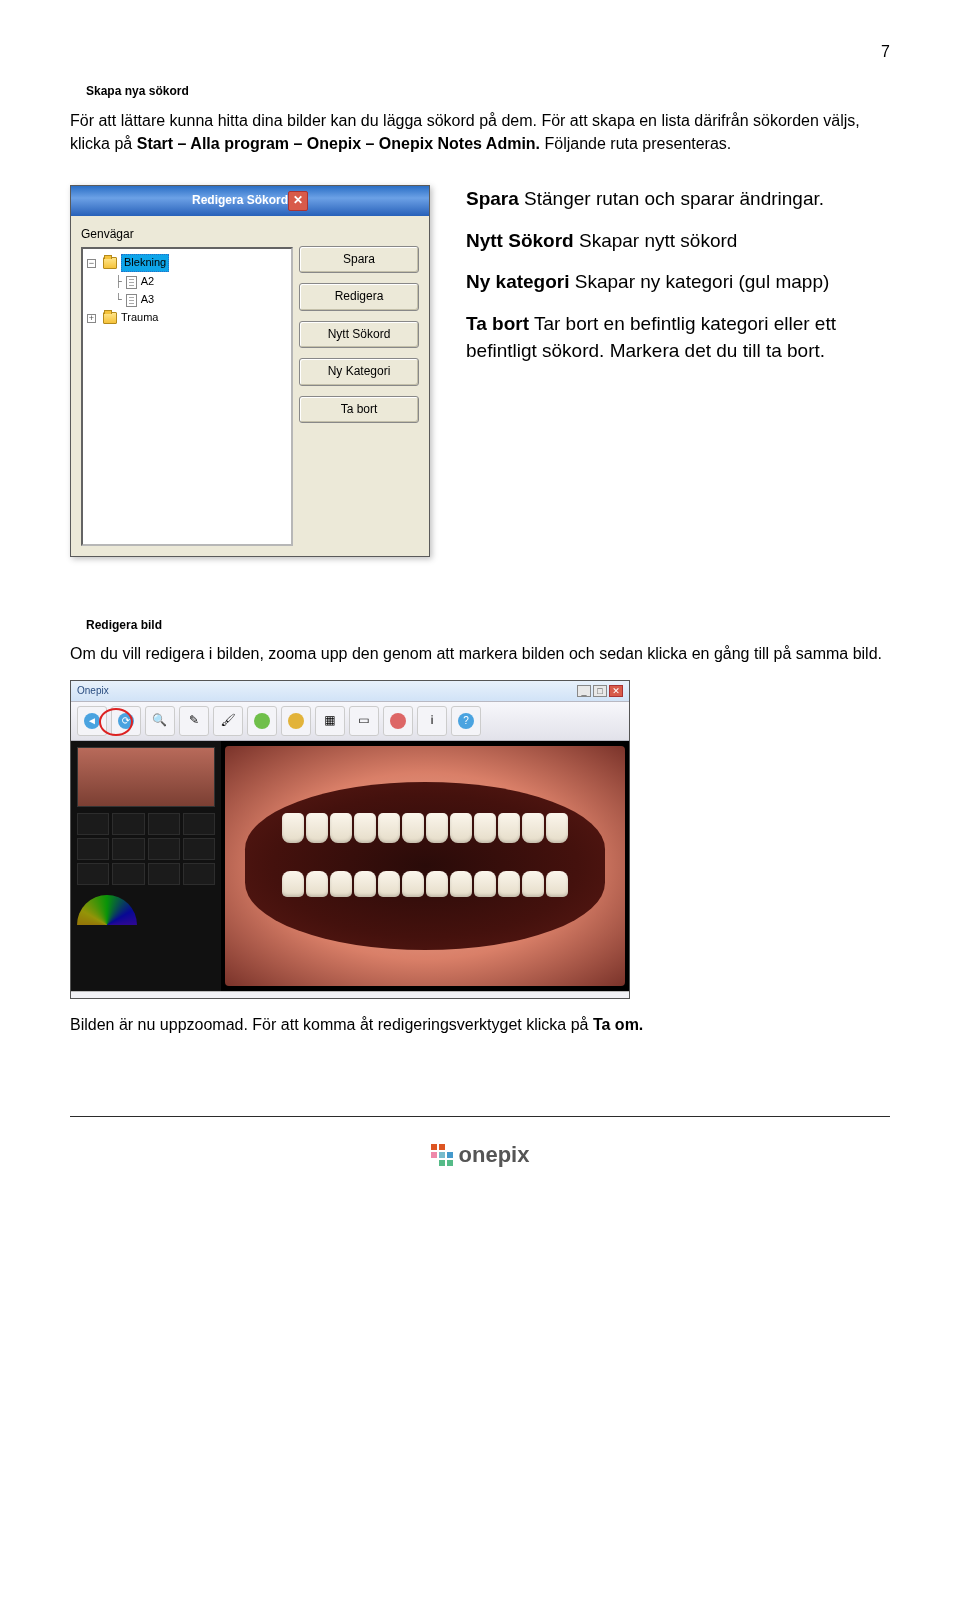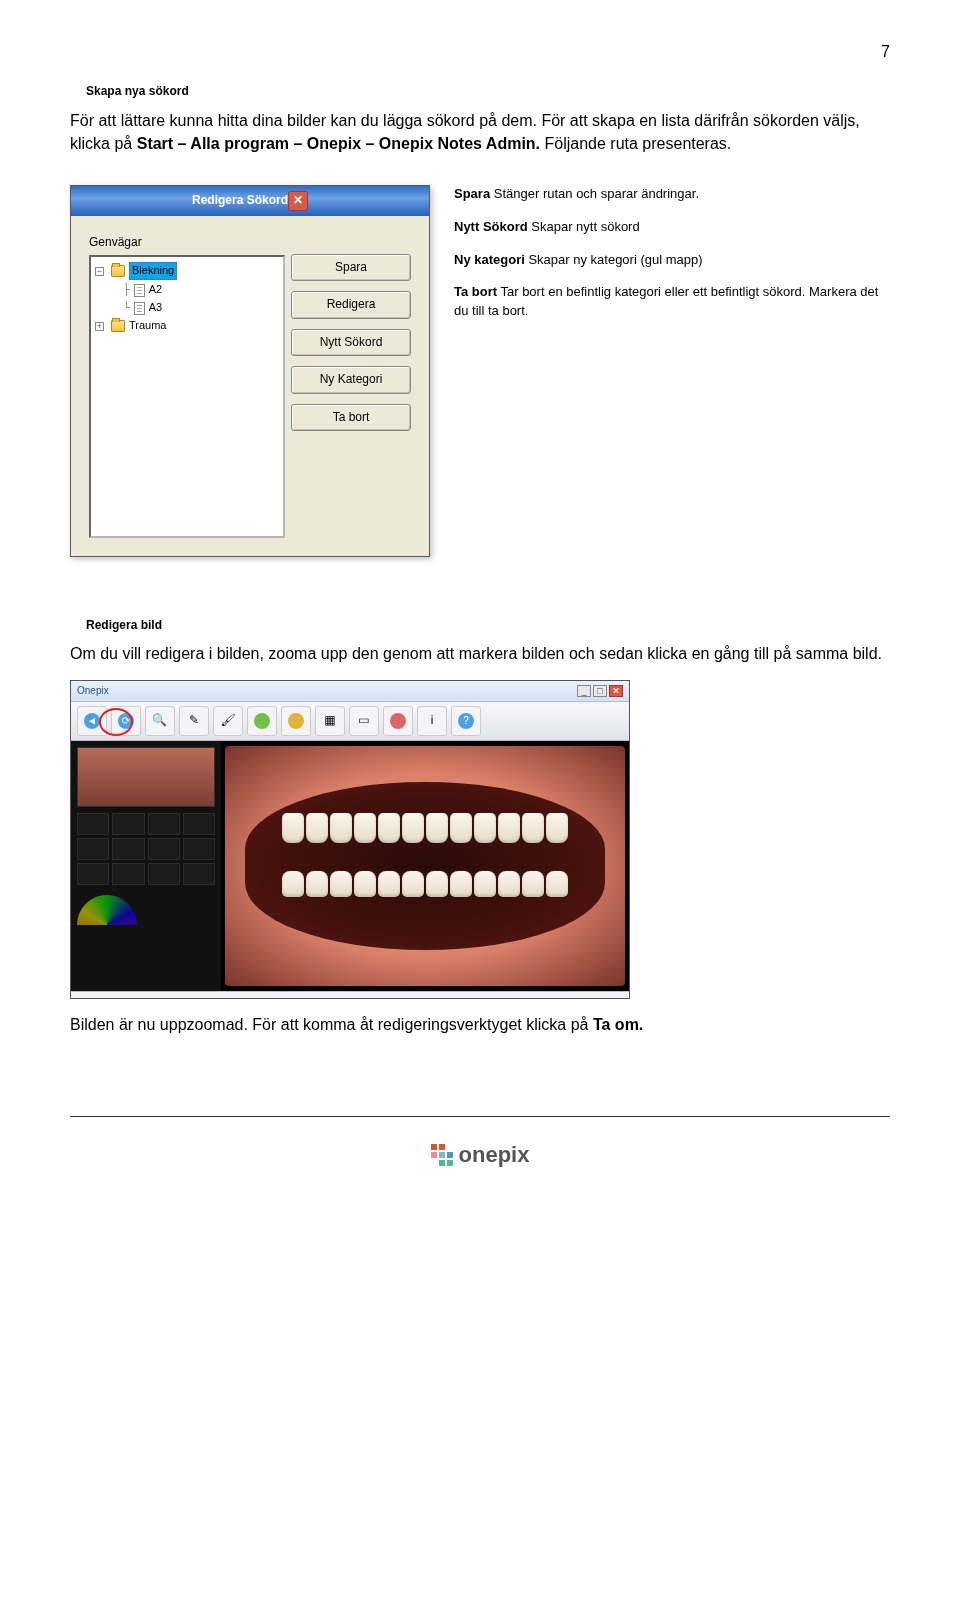--- a/index.html
+++ b/index.html
@@ -40,21 +40,21 @@
   .dialog-close {
     width: 20px; height: 20px;
     background: #d85b4a;
     border: 1px solid #a33;
     display: flex; align-items: center; justify-content: center;
     color: #fff; font-weight: bold; font-size: 12px;
     border-radius: 2px;
   }
   .dialog-body {
     display: flex;
-    padding: 18px;
+    padding: 10px;
     gap: 6px;
     min-height: 340px;
   }
   .dlg-left { flex: 1; display: flex; flex-direction: column; }
   .dlg-label { margin-bottom: 4px; }
   .tree {
     flex: 1;
     background: #fff;
     border: 2px inset #b7b7b7;
     padding: 4px 4px;
@@ -87,21 +87,21 @@
   .win-btn {
     background:#ece9d8;
     border:1px solid #888;
     border-radius:3px;
     padding:4px 6px;
     text-align:center;
     font-size:12px;
     box-shadow: inset 1px 1px 0 #fff, inset -1px -1px 0 #c4c0aa;
   }
 
-  .desc-col { flex: 1; font-size: 13px; }
+  .desc-col { flex: 1; font-size: 19px; margin-left: 12px; }
   .desc-col p { margin-bottom: 14px; }
 
   
   .app-mock {
     width: 560px;
     border: 1px solid #555;
     background: #efeff4;
     font-size: 10px;
     margin: 10px 0 14px 0;
   }

